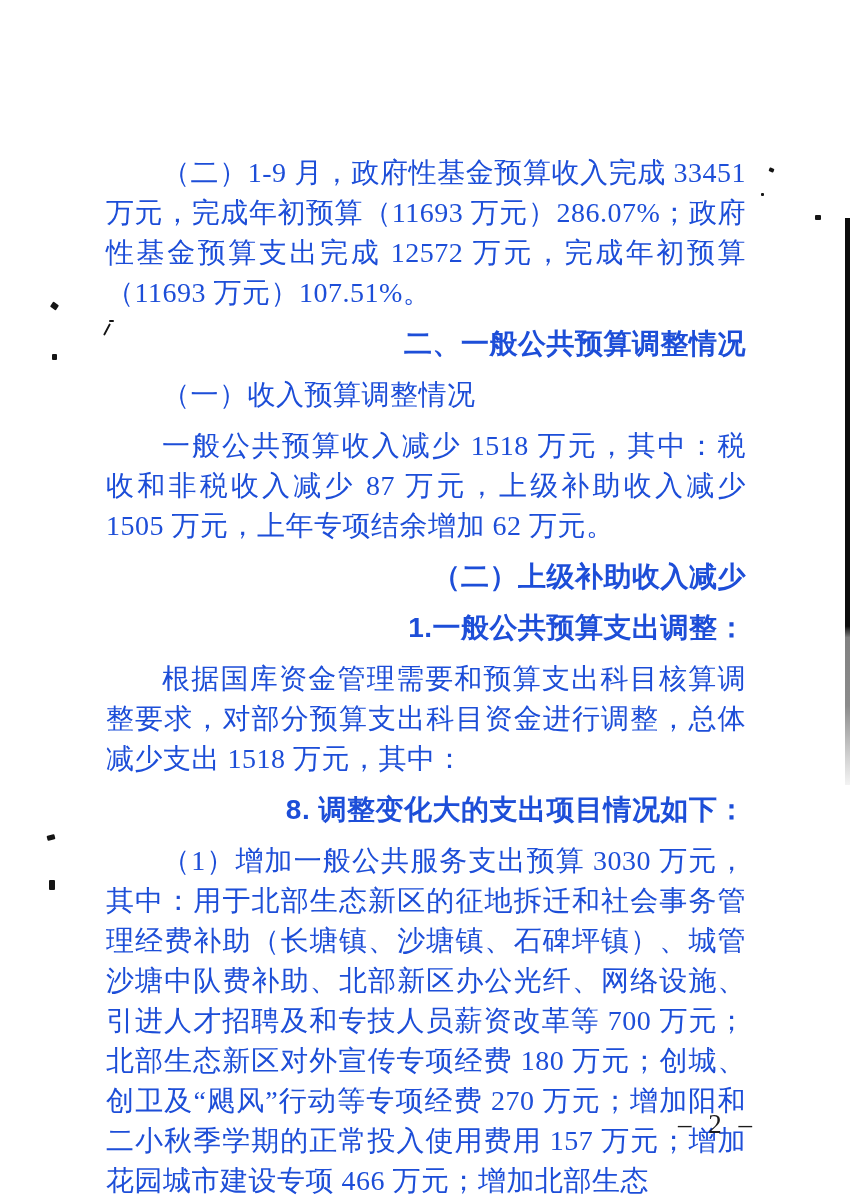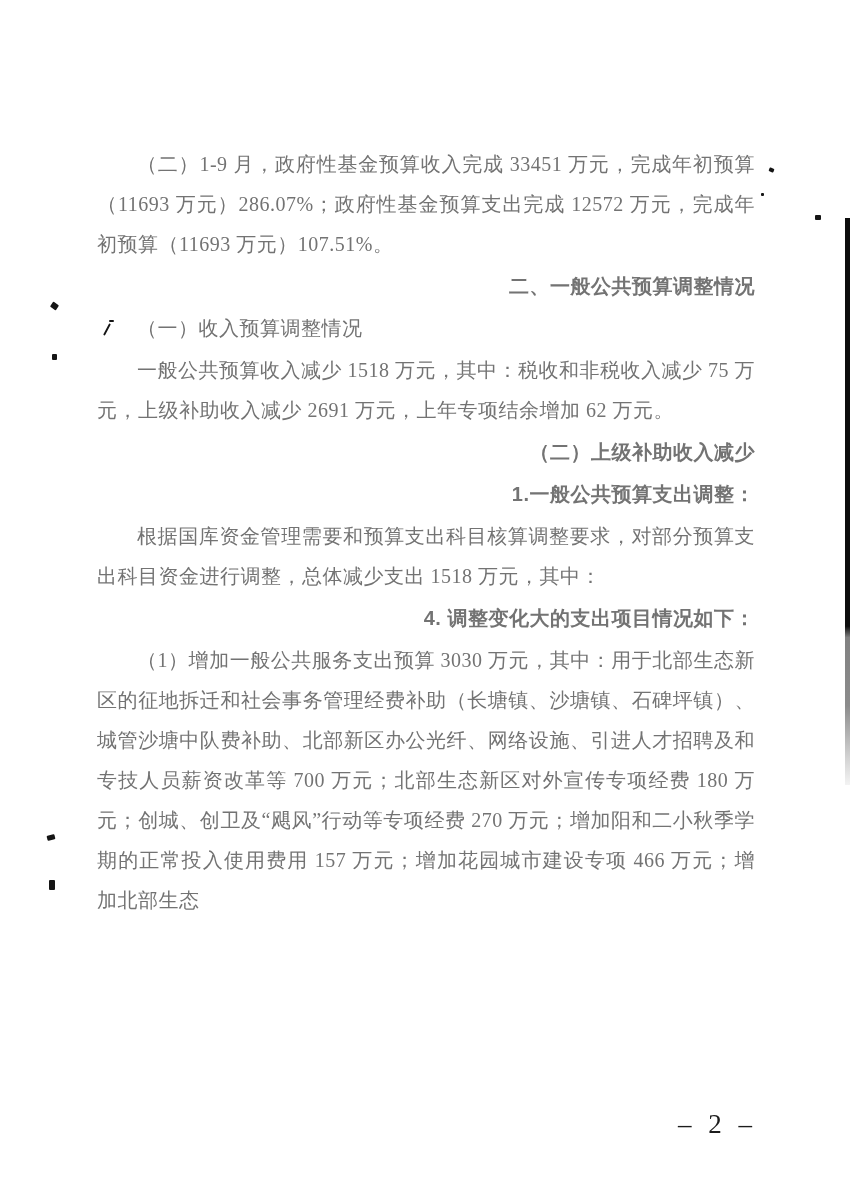--- a/index.html
+++ b/index.html
@@ -16,27 +16,27 @@
     font-family: "Liberation Serif", "DejaVu Serif", serif;
     color: #1c1c1c;
   }
   .content {
     position: absolute;
     left: 95px;
     top: 142px;
     width: 662px;
   }
   .para {
-    margin: 2px;
-    font-size: 20px;
+    margin: 11px;
+    font-size: 28px;
     line-height: 40px;
     text-align: justify;
     text-indent: 2em;
     letter-spacing: 0.5px;
-    color: #737373;
+    color: #1d4ed8;
   }
   .para.heading {
     font-family: "Liberation Sans", "DejaVu Sans", sans-serif;
     font-weight: 700;
     text-align: right;
   }
   .footer {
     position: absolute;
     left: 655px;
     top: 1108px;
@@ -82,25 +82,25 @@
 </style>
 </head>
 <body>
 
 <div class="page">
 
   <div class="content">
     <p class="para">（二）1-9 月，政府性基金预算收入完成 33451 万元，完成年初预算（11693 万元）286.07%；政府性基金预算支出完成 12572 万元，完成年初预算（11693 万元）107.51%。</p>
     <p class="para heading">二、一般公共预算调整情况</p>
     <p class="para">（一）收入预算调整情况</p>
-    <p class="para">一般公共预算收入减少 1518 万元，其中：税收和非税收入减少 75 万元，上级补助收入减少 2691 万元，上年专项结余增加 62 万元。</p>
+    <p class="para">一般公共预算收入减少 1518 万元，其中：税收和非税收入减少 87 万元，上级补助收入减少 1505 万元，上年专项结余增加 62 万元。</p>
     <p class="para heading">（二）上级补助收入减少</p>
     <p class="para heading">1.一般公共预算支出调整：</p>
     <p class="para">根据国库资金管理需要和预算支出科目核算调整要求，对部分预算支出科目资金进行调整，总体减少支出 1518 万元，其中：</p>
-    <p class="para heading">4. 调整变化大的支出项目情况如下：</p>
+    <p class="para heading">8. 调整变化大的支出项目情况如下：</p>
     <p class="para">（1）增加一般公共服务支出预算 3030 万元，其中：用于北部生态新区的征地拆迁和社会事务管理经费补助（长塘镇、沙塘镇、石碑坪镇）、城管沙塘中队费补助、北部新区办公光纤、网络设施、引进人才招聘及和专技人员薪资改革等 700 万元；北部生态新区对外宣传专项经费 180 万元；创城、创卫及“飓风”行动等专项经费 270 万元；增加阳和二小秋季学期的正常投入使用费用 157 万元；增加花园城市建设专项 466 万元；增加北部生态</p>
   </div>
 
   <div class="footer">– 2 –</div>
 
   <div class="edge-strip"></div>
   <div class="speck s1"></div>
   <div class="speck s2"></div>
   <div class="speck s3"></div>
   <div class="speck s4"></div>

